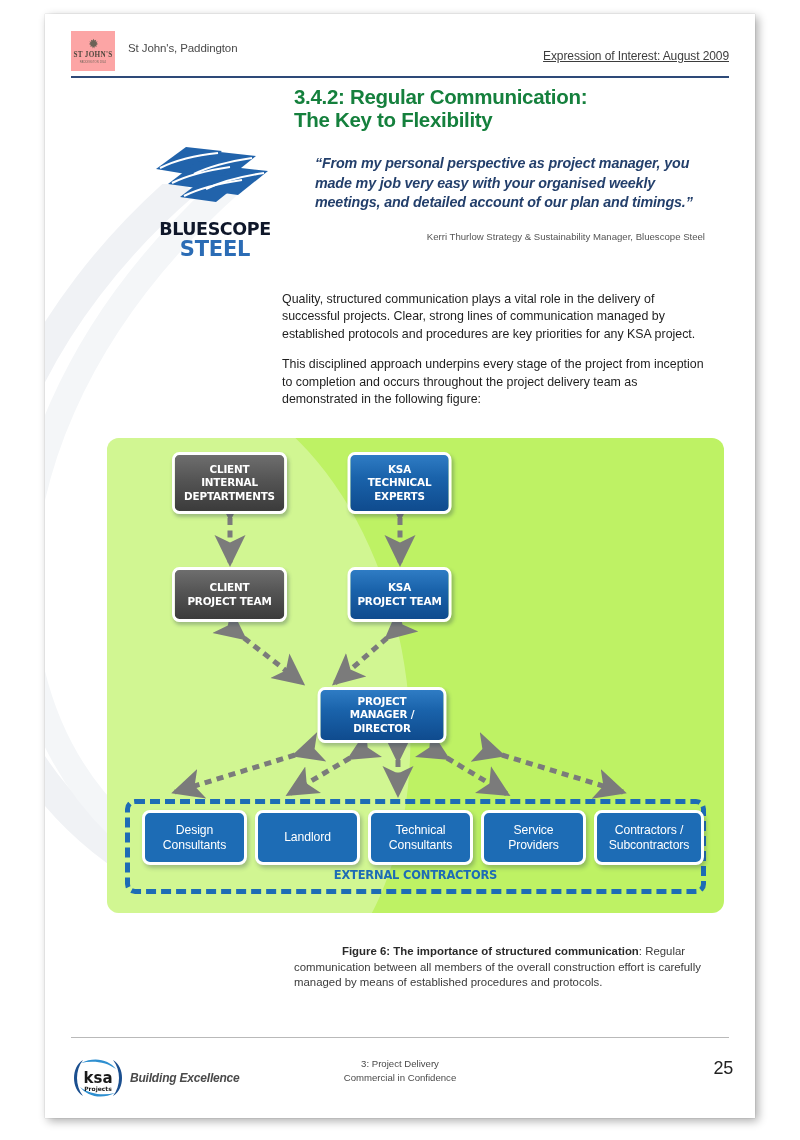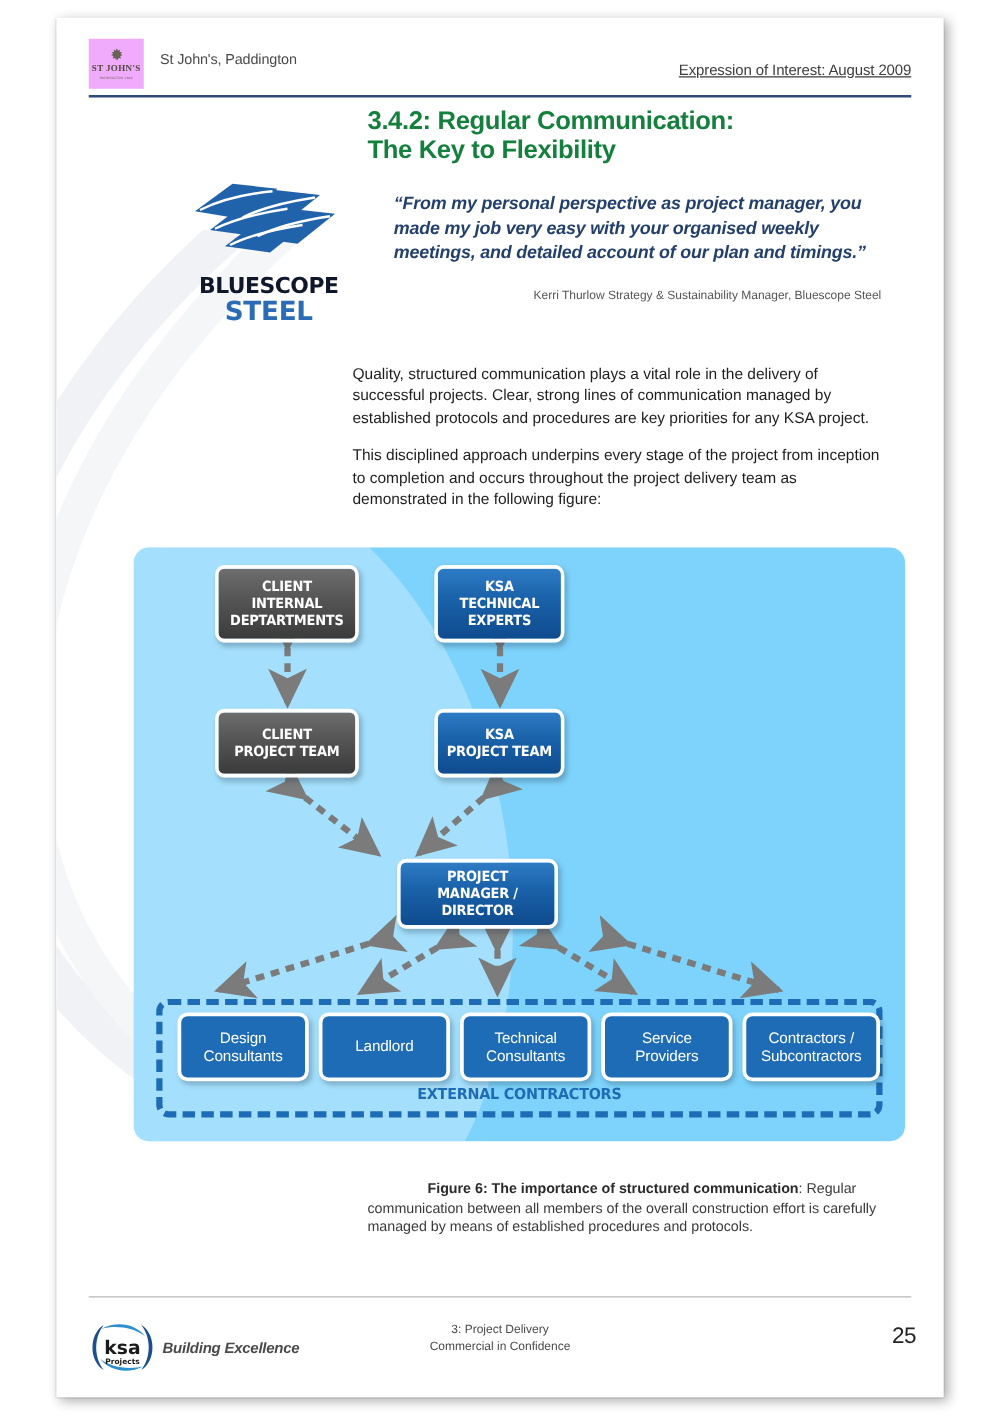--- a/index.html
+++ b/index.html
@@ -51,21 +51,21 @@
     top: 15px;
     width: 658px;
     height: 48px;
   }
   .stjohns-logo {
     position: absolute;
     left: 0;
     top: 2px;
     width: 44px;
     height: 40px;
-    background: #f0abfc;
+    background: #fca5a5;
     display: flex;
     flex-direction: column;
     align-items: center;
     justify-content: center;
   }
   .stjohns-crest {
     width: 13px;
     height: 13px;
     margin-bottom: 1px;
   }
@@ -185,21 +185,21 @@
   }
   .body-copy p { margin: 0 0 13px 0; }
 
   
   .diagram-panel {
     position: absolute;
     left: 62px;
     top: 424px;
     width: 617px;
     height: 475px;
-    background: #7dd3fc;
+    background: #bef264;
     border-radius: 12px;
     overflow: hidden;
   }
   .panel-sheen {
     position: absolute;
     left: -120px;
     top: -60px;
     width: 420px;
     height: 640px;
     background: rgba(255,255,255,0.30);

